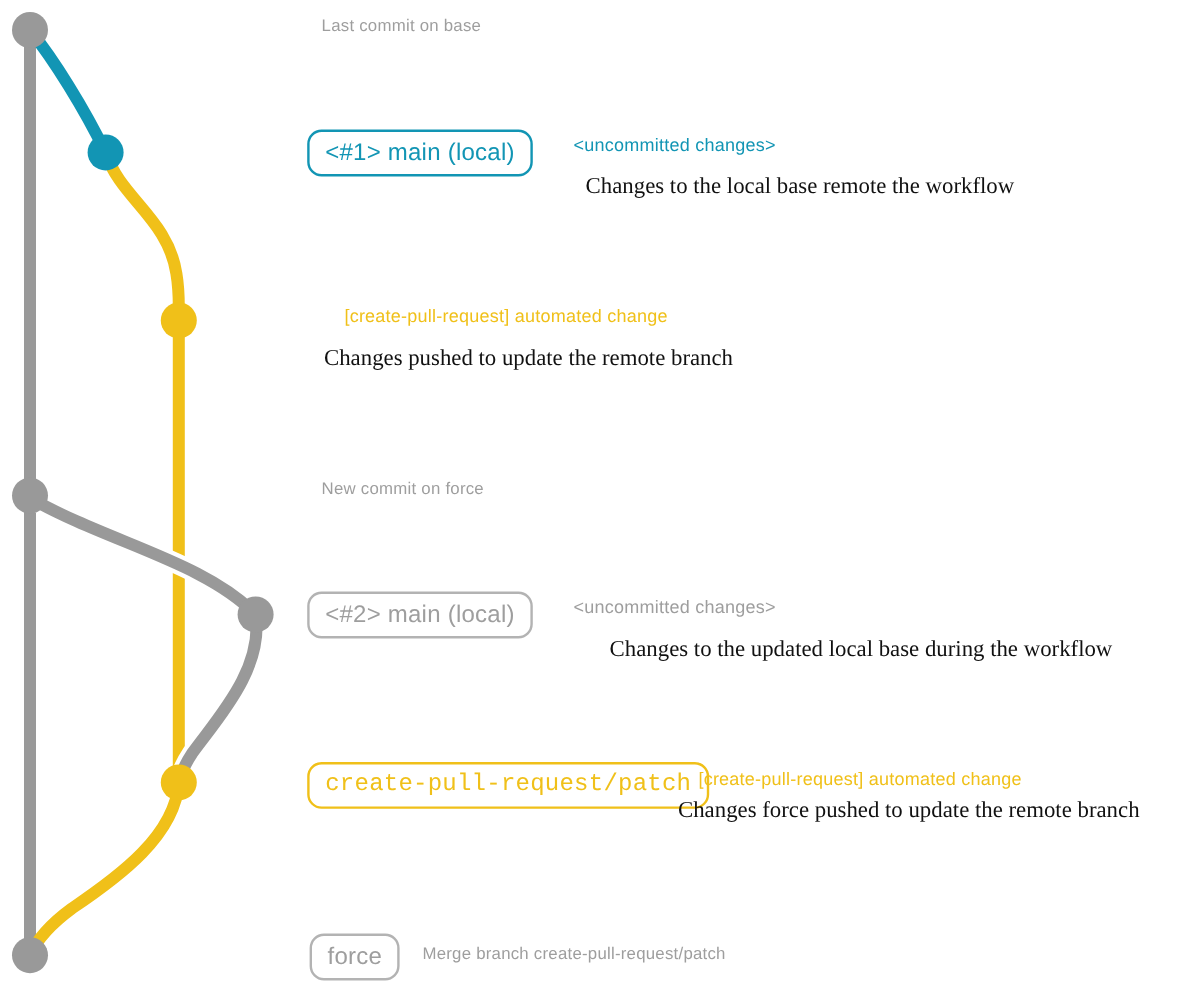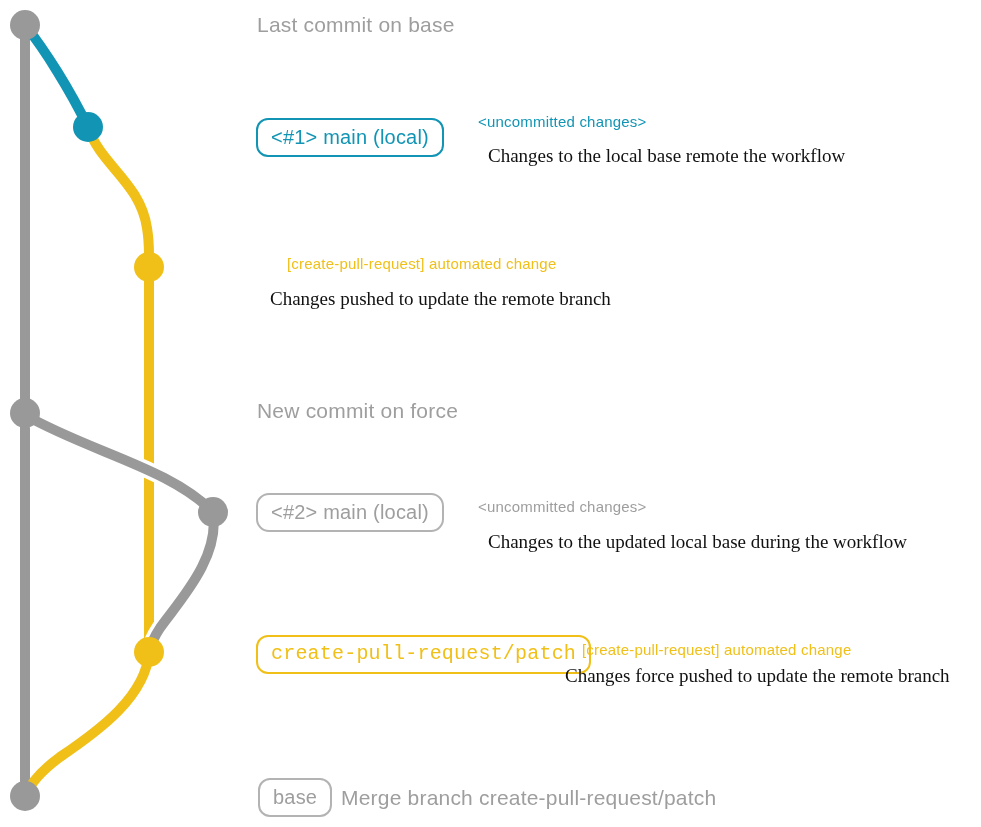--- a/index.html
+++ b/index.html
@@ -26,23 +26,24 @@
   .stroke-teal  { stroke: var(--teal); }
   .stroke-yellow{ stroke: var(--yellow); }
   .stroke-casing{ stroke: var(--bg); }
   .fill-gray   { fill: var(--gray); }
   .fill-teal   { fill: var(--teal); }
   .fill-yellow { fill: var(--yellow); }
 
   .abs { position: absolute; white-space: nowrap; }
 
   .note-label {
-    font-size: 21px;
+    font-size: 14px;
     color: var(--gray-text);
     letter-spacing: 0.2px;
+    margin-left: 11px;
   }
   .badge {
     display: inline-block;
     border: 2px solid;
     border-radius: 12px;
     padding: 4px 13px 5px 13px;
     font-size: 20px;
     line-height: 26px;
     letter-spacing: 0.2px;
   }
@@ -89,33 +90,33 @@
     <circle cx="88" cy="127" r="15" class="fill-teal"></circle>
     <circle cx="149" cy="267" r="15" class="fill-yellow"></circle>
     <circle cx="25" cy="413" r="15" class="fill-gray"></circle>
     <circle cx="213" cy="512" r="15" class="fill-gray"></circle>
     <circle cx="149" cy="652" r="15" class="fill-yellow"></circle>
     <circle cx="25" cy="796" r="15" class="fill-gray"></circle>
   </svg>
 
   <div class="abs note-label" style="left:257px; top:13px;">Last commit on base</div>
 
-  <div class="abs badge badge-teal" style="left:256px; top:118px;">&lt;#1&gt; main (local)</div>
+  <div class="abs badge badge-teal" style="left:256px; top:108px;">&lt;#1&gt; main (local)</div>
   <div class="abs heading heading-teal" style="left:478px; top:113px;">&lt;uncommitted changes&gt;</div>
   <div class="abs desc" style="left:488px; top:145px;">Changes to the local base remote the workflow</div>
 
   <div class="abs heading heading-yellow" style="left:257px; top:255px;">[create-pull-request] automated change</div>
   <div class="abs desc" style="left:270px; top:288px;">Changes pushed to update the remote branch</div>
 
   <div class="abs note-label" style="left:257px; top:399px;">New commit on force</div>
 
-  <div class="abs badge badge-gray" style="left:256px; top:493px;border-radius:13px;">&lt;#2&gt; main (local)</div>
+  <div class="abs badge badge-gray" style="left:256px; top:493px;">&lt;#2&gt; main (local)</div>
   <div class="abs heading heading-gray" style="left:478px; top:498px;">&lt;uncommitted changes&gt;</div>
-  <div class="abs desc" style="left:488px; top:531px;">Changes to the updated local base during the workflow</div>
+  <div class="abs desc" style="left:508px; top:531px;">Changes to the updated local base during the workflow</div>
 
   <div class="abs badge badge-yellow" style="left:256px; top:635px;font-family:Liberation Mono, monospace;">create-pull-request/patch</div>
   <div class="abs heading heading-yellow" style="left:552px; top:641px;">[create-pull-request] automated change</div>
   <div class="abs desc" style="left:565px; top:665px;">Changes force pushed to update the remote branch</div>
 
-  <div class="abs badge badge-gray" style="left:258px; top:778px;">base</div>
+  <div class="abs badge badge-gray" style="left:258px; top:778px;">force</div>
   <div class="abs note-label" style="left:341px; top:786px;text-align:center;">Merge branch create-pull-request/patch</div>
 
 </div>
 
 </body></html>

